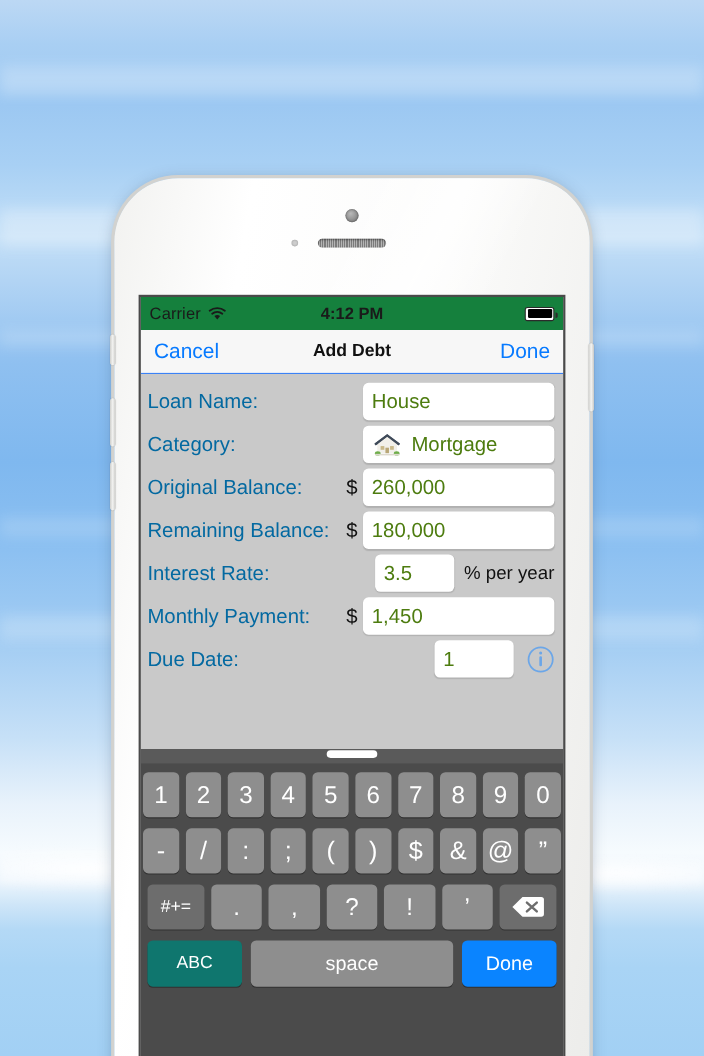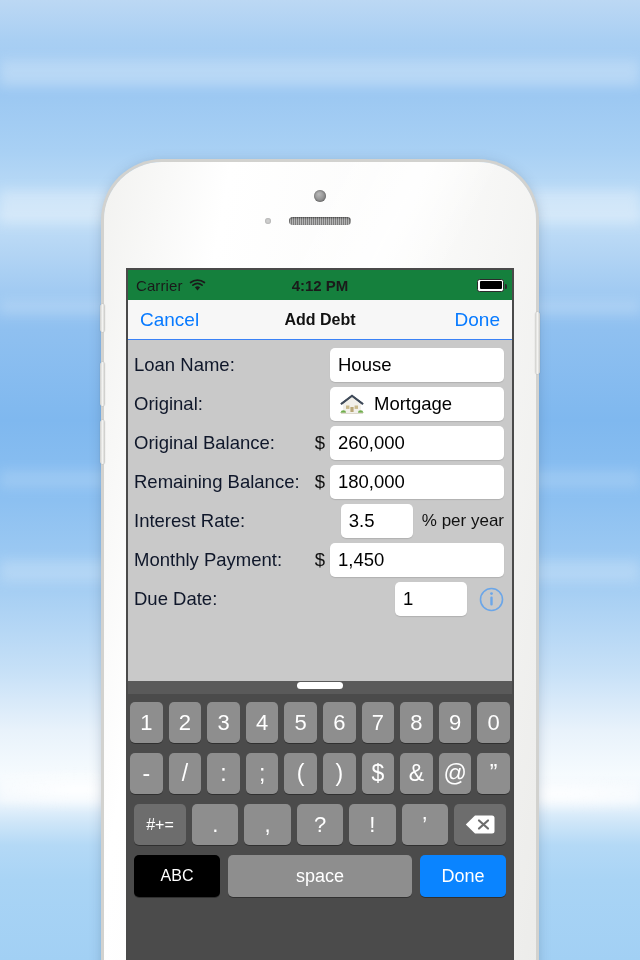--- a/index.html
+++ b/index.html
@@ -148,29 +148,29 @@
     height:341px;
     padding:6px 0 0 0;
     position:relative;
   }
   .row {
     display:flex; align-items:center;
     height:38px; margin-bottom:1px;
     padding:0 8px 0 6px;
   }
   .row-label {
-    font-size:18.5px; color:#0f172a; white-space:nowrap;
+    font-size:18.5px; color:#0369a1; white-space:nowrap;
   }
   .dollar {
     font-size:18.5px; color:#111; margin-left:auto; padding-right:5px;
   }
   .field {
     background:#fff; border-radius:5px;
     height:34px; display:flex; align-items:center;
-    padding:0 8px; font-size:18.5px; color:#000000;
+    padding:0 8px; font-size:18.5px; color:#4d7c0f;
     box-shadow:0 1px 1px rgba(0,0,0,.12);
   }
   .field-wide { width:174px; margin-left:auto; }
   .field-wide.after-dollar { margin-left:0; }
   .field-narrow { width:72px; margin-left:auto; }
   .suffix { font-size:17px; color:#111; margin-left:9px; white-space:nowrap; }
   .cat-icon { width:28px; height:24px; margin-right:8px; flex:none; }
   .info-icon { margin-left:12px; flex:none; }
 
   
@@ -199,21 +199,21 @@
     height:41px; flex:1;
     box-shadow:0 1px 0 rgba(0,0,0,.35);
   }
   .key.dark { background:#6d6d6d; font-size:16px; }
   .row-sym .key { font-size:23px; }
   .row-3 { padding:0 4px; }
   .row-3 .key-shift { flex:0 0 52px; }
   .row-3 .key-del { flex:0 0 52px; }
   .row-3 .mid { flex:1; }
   .row-4 { gap:8px; padding:0 4px; margin-bottom:0; }
-  .key-abc { flex:0 0 86px; height:42px; font-size:16px; background:#000000; }
+  .key-abc { flex:0 0 86px; height:42px; font-size:16px; background:#0f766e; }
   .key-space { flex:1; height:42px; font-size:18px; background:#8e8e8e; }
   .key-done { flex:0 0 86px; height:42px; font-size:18px; background:#0a84ff; color:#fff; }
 </style>
 </head>
 <body>
 
 <div class="sky">
   <div class="sky-streak streak1"></div>
   <div class="sky-streak streak2"></div>
   <div class="sky-streak streak3"></div>
@@ -260,21 +260,21 @@
     <div class="form">
 
       <div class="row">
         <span class="row-label">Loan Name:</span>
         <div class="field field-wide">
           <span>House</span>
         </div>
       </div>
 
       <div class="row">
-        <span class="row-label">Original:</span>
+        <span class="row-label">Category:</span>
         <div class="field field-wide">
           <svg class="cat-icon" viewBox="0 0 28 24">
             <polygon points="3,11 14,3 25,11 25,12 3,12" fill="#4e5a6b"></polygon>
             <polygon points="5,11.5 14,4.8 23,11.5 23,20 5,20" fill="#f2f0ea"></polygon>
             <polygon points="2.2,11.4 14,2.6 25.8,11.4 24.4,12.9 14,5 3.6,12.9" fill="#3f4a59"></polygon>
             <rect x="8" y="13.5" width="3.4" height="3.4" fill="#c9b98a"></rect>
             <rect x="16.6" y="13.5" width="3.4" height="3.4" fill="#c9b98a"></rect>
             <rect x="12.4" y="15" width="3.2" height="5" fill="#b9a777"></rect>
             <ellipse cx="5.4" cy="20.2" rx="2.6" ry="1.9" fill="#6fae4b"></ellipse>
             <ellipse cx="22.6" cy="20.2" rx="2.6" ry="1.9" fill="#6fae4b"></ellipse>

